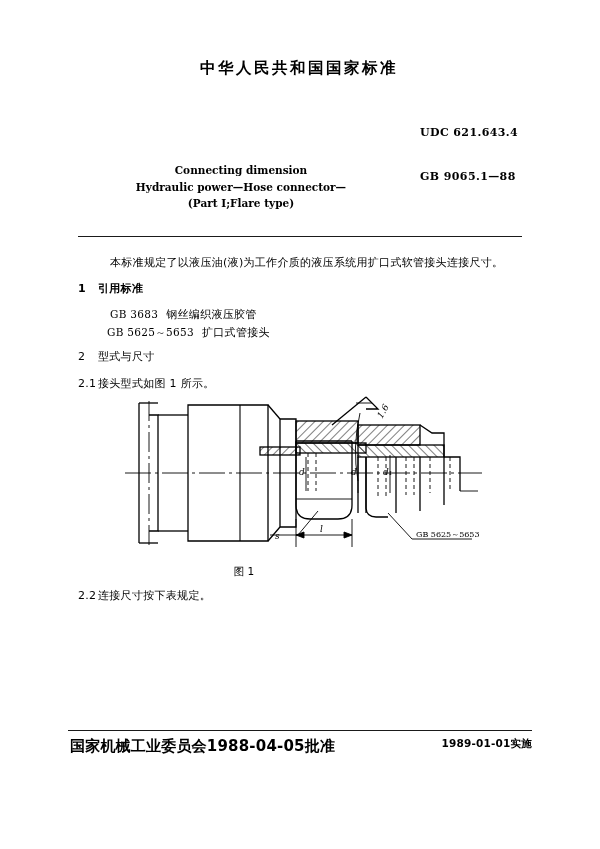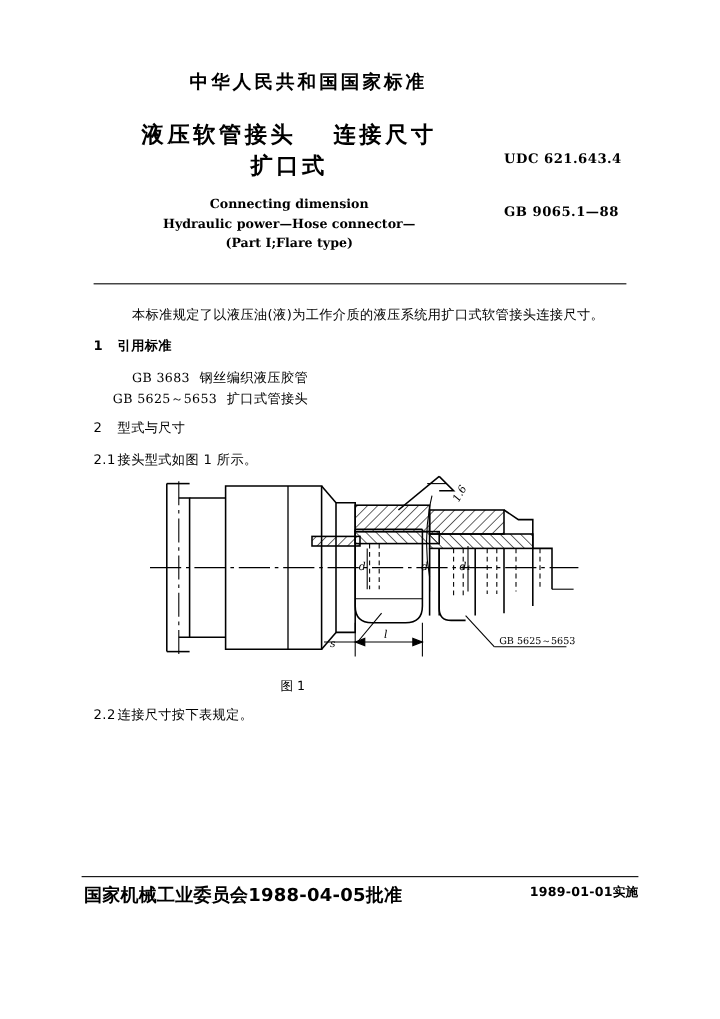--- a/index.html
+++ b/index.html
@@ -25,20 +25,21 @@
   
   .national-standard-line {
     position: absolute;
     left: 0; top: 58px;
     width: 514px;
     text-align: center;
     font-family: "DejaVu Sans", "Liberation Sans", sans-serif;
     font-weight: bold;
     font-size: 15.5px;
     letter-spacing: 2.5px;
+    padding-left: 42px;
   }
   .title-block {
     position: absolute;
     left: 96px; top: 100px;
     width: 290px;
     text-align: center;
   }
   .title-main {
     font-weight: bold;
     font-size: 18.5px;
@@ -88,21 +89,21 @@
   .body-text {
     position: absolute;
     font-family: "DejaVu Sans", "Liberation Sans", sans-serif;
     font-size: 11px;
     letter-spacing: 0.3px;
     white-space: nowrap;
   }
   .intro     { left: 100px; top: 255px; margin-left: 10px; }
   .h-1       { left: 78px;  top: 281px; font-weight: bold; }
   .ref-1     { left: 110px; top: 307px; }
-  .ref-2     { left: 94px; top: 325px; text-align: right; }
+  .ref-2     { left: 107px; top: 325px; text-align: right; }
   .h-2       { left: 78px;  top: 349px; font-weight: normal; }
   .s-21      { left: 78px;  top: 376px; }
   .s-22      { left: 78px;  top: 588px; }
   .ref-label {
     font-family: "DejaVu Serif", "Liberation Serif", serif;
     font-size: 10.5px;
     padding-right: 8px;
   }
   .sec-num { display: inline-block; min-width: 20px; }
 
@@ -146,24 +147,20 @@
     white-space: nowrap;
   }
 </style>
 </head>
 <body>
 
 <div class="page">
 
   <div class="national-standard-line">中华人民共和国国家标准</div>
 
-  <div class="title-block">
-    <div class="title-main">液压软管接头　 连接尺寸</div>
-    <div class="title-sub">扩口式</div>
-  </div>
 
   <div class="code-block">
     <div class="code-udc">UDC 621.643.4</div>
     <div class="code-gb">GB 9065.1—88</div>
   </div>
 
   <div class="en-title">
     <div>Connecting dimension</div>
     <div>Hydraulic power—Hose connector—</div>
     <div>(Part Ⅰ;Flare type)</div>

